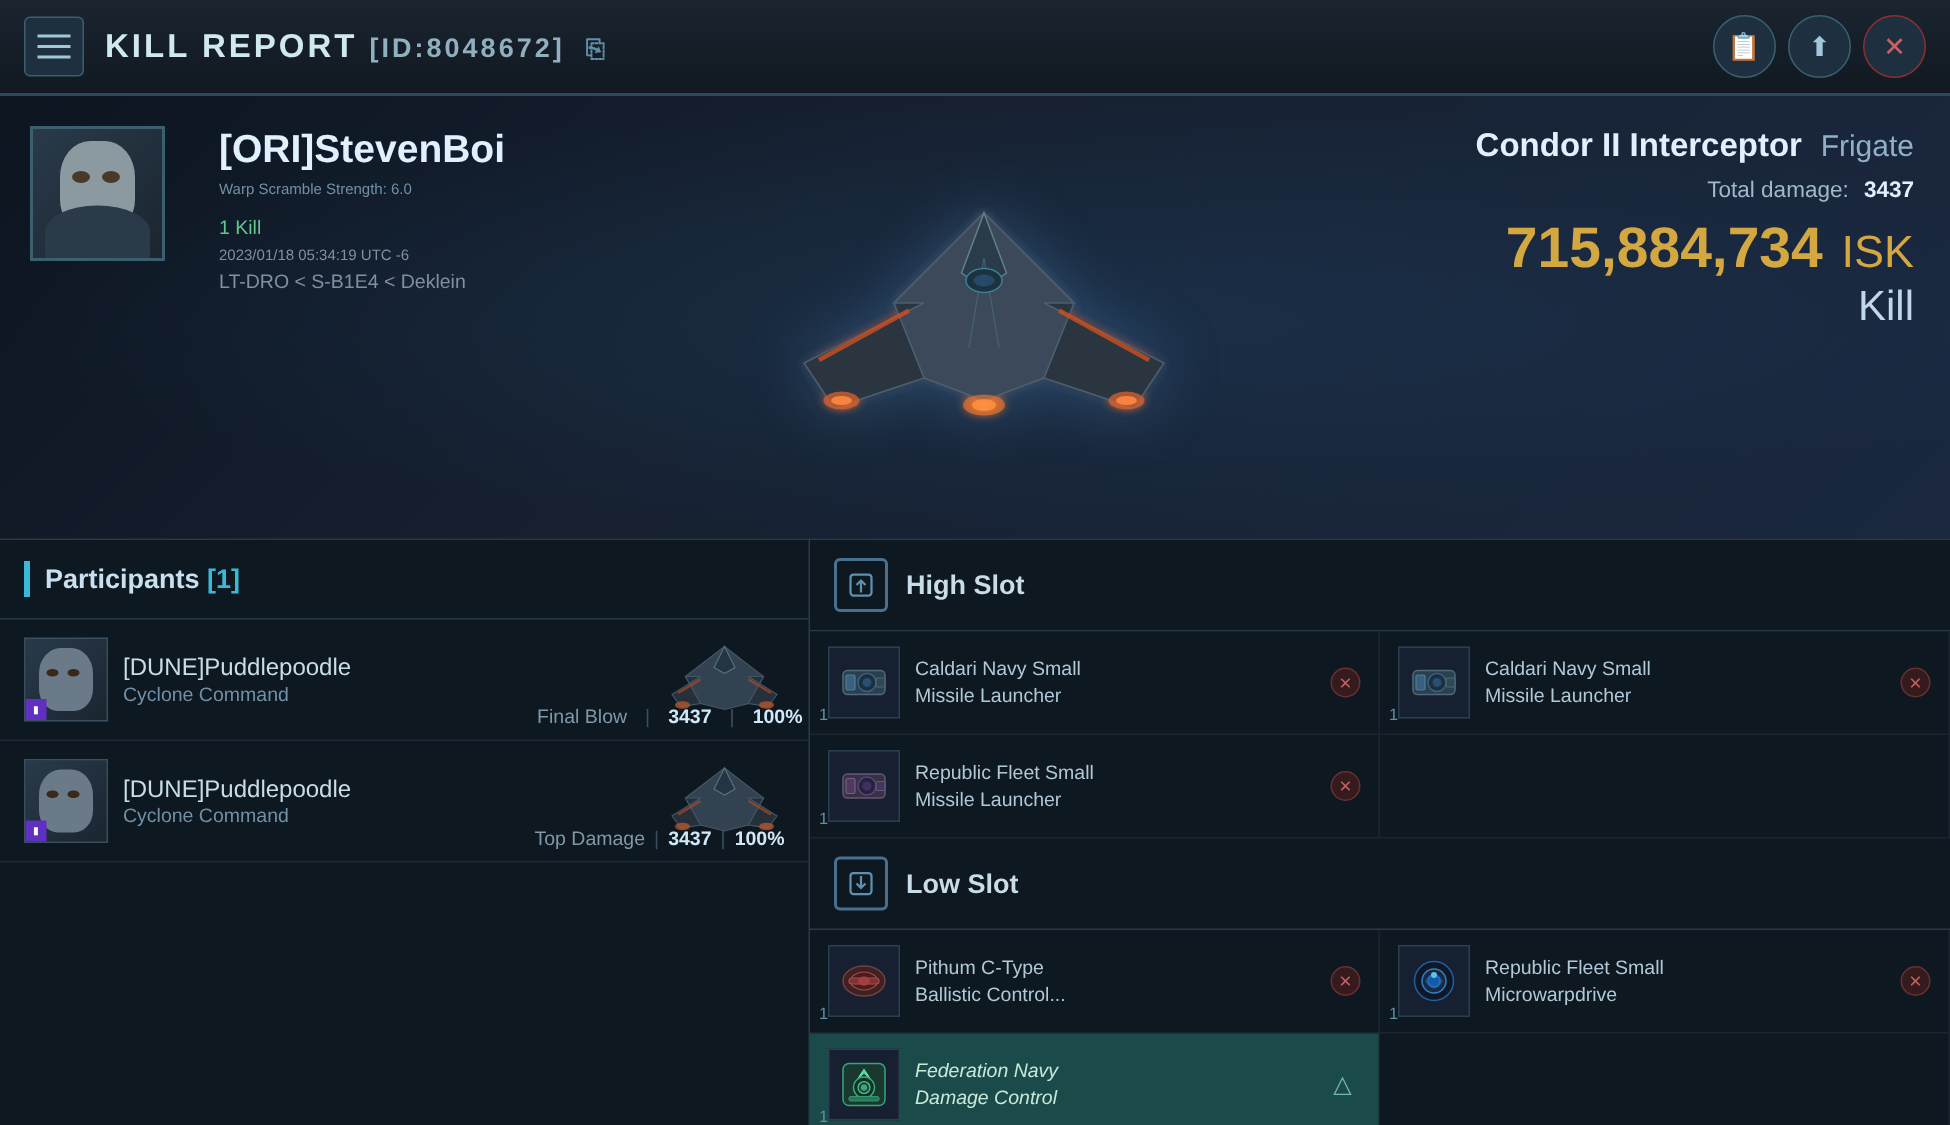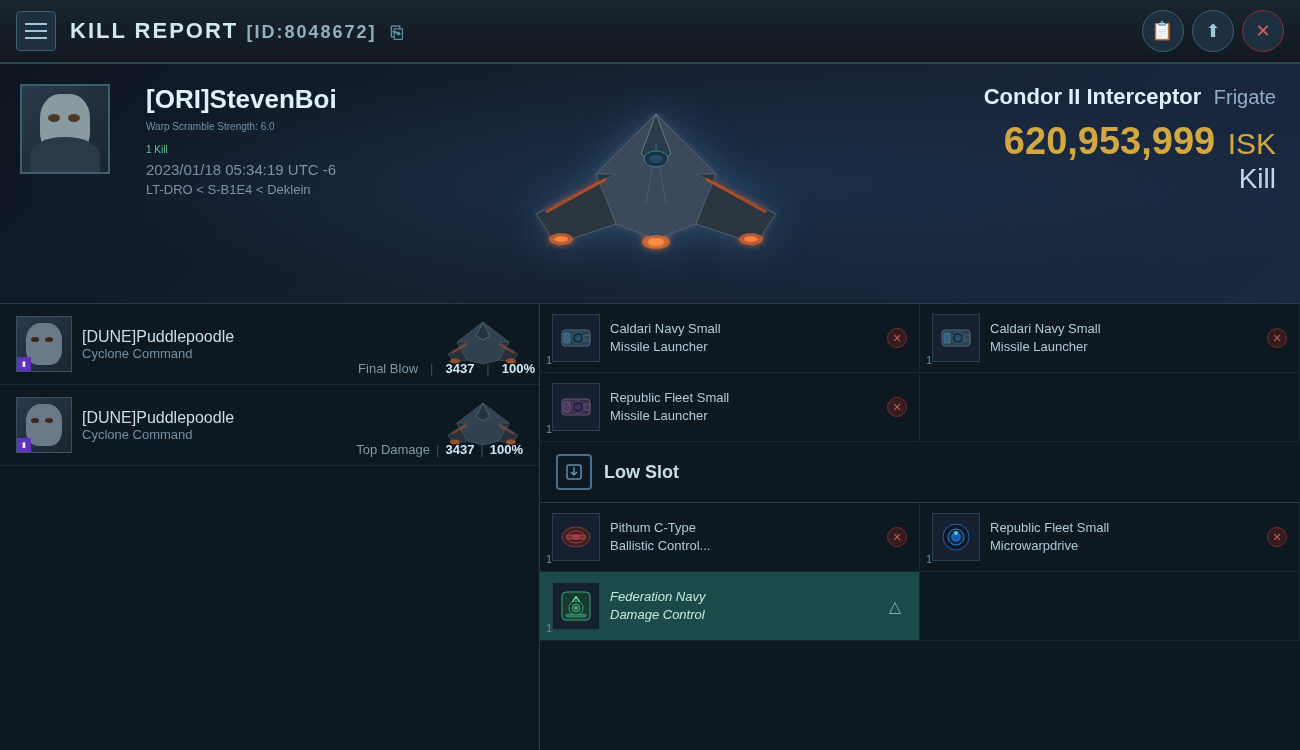--- a/index.html
+++ b/index.html
@@ -51,21 +51,21 @@
       display: flex; align-items: center; justify-content: center;
       cursor: pointer;
       font-size: 18px;
       color: #a0c8d8;
     }
     .header-icon-btn.close { border-color: #8a3030; color: #d06060; }
 
     
     .hero {
       display: flex;
-      height: 240px;
+      height: 296px;
       background: linear-gradient(135deg, #0c1520 0%, #162030 40%, #1a2840 100%);
       border-bottom: 1px solid #2a3a48;
       position: relative;
       overflow: hidden;
     }
     .hero-bg {
       position: absolute; inset: 0;
       background: radial-gradient(ellipse at 55% 50%, rgba(30,60,90,0.5) 0%, transparent 70%);
     }
     .hero-left {
@@ -116,24 +116,24 @@
     .hero-name {
       font-size: 26px; font-weight: 700;
       color: #e0f0ff;
       margin-bottom: 6px;
     }
     .hero-sub {
       font-size: 10px; color: #7090a8;
       margin-bottom: 12px;
     }
     .hero-kills {
-      font-size: 10px; color: #60c890;
+      font-size: 13px; color: #60c890;
       margin-bottom: 6px;
     }
-    .hero-date { font-size: 15px; color: #8090a0; margin-bottom: 4px; }
+    .hero-date { font-size: 10px; color: #8090a0; margin-bottom: 4px; }
     .hero-location { font-size: 13px; color: #8090a0; }
 
     
     .hero-ship {
       flex: 1;
       display: flex; align-items: center; justify-content: center;
       z-index: 2;
     }
 
     
@@ -410,31 +410,42 @@
         <ellipse cx="140" cy="75" rx="7" ry="4" fill="#2a5070" opacity="0.8"></ellipse>
       </g>
     </svg>
   </div>
 
   <div class="hero-right">
     <div>
       <span class="ship-type">Condor II Interceptor</span>
       <span class="ship-class" style="margin-left:8px;">Frigate</span>
     </div>
+    <div class="damage-row">
+      <span>Total damage:</span>
+      <span class="damage-val" style="margin-left:6px;">3437</span>
+    </div>
     <div style="margin-top:10px;">
-      <span class="isk-amount">620,953,999</span>
+      <span class="isk-amount">715,884,734</span>
       <span class="isk-label" style="margin-left:8px;margin-top:20px;">ISK</span>
     </div>
     <div class="kill-label">Kill</div>
   </div>
 </div>
 
 <div class="main-content">
 
   <div class="left-panel">
+    <div class="participants-header">
+      <div class="participants-bar"></div>
+      <div class="participants-title">
+        <span>Participants</span>
+        <span class="participants-count">[1]</span>
+      </div>
+    </div>
 
     <div class="participant-item">
       <div class="participant-avatar">
         <div class="participant-face"></div>
         <div class="rank-badge">▮</div>
       </div>
       <div style="flex:1;padding:0 10px;">
         <div class="participant-name">
           <span>[DUNE]Puddlepoodle</span>
         </div>
@@ -500,20 +511,29 @@
         <span style="color:#3a5060;">|</span>
         <span style="color:#d0e8f8;font-weight:600;">100%</span>
       </div>
     </div>
 
   </div>
 
   <div class="right-panel">
 
     <div class="slot-section">
+      <div class="slot-header">
+        <div class="slot-icon">
+          <svg width="20" height="20" viewBox="0 0 20 20">
+            <rect x="3" y="3" width="14" height="14" rx="2" fill="none" stroke="#6090b0" stroke-width="1.5"></rect>
+            <path d="M7 10 L10 7 L13 10 M10 7 L10 15" stroke="#6090b0" stroke-width="1.5" fill="none"></path>
+          </svg>
+        </div>
+        <span class="slot-title">High Slot</span>
+      </div>
       <div class="items-grid">
 
         <div class="item-row">
           <span class="item-qty">1</span>
           <div class="item-icon">
             <svg width="36" height="36" viewBox="0 0 36 36">
               <rect x="4" y="10" width="28" height="16" rx="3" fill="#2a4050" stroke="#506878" stroke-width="1"></rect>
               <rect x="6" y="13" width="6" height="10" rx="1" fill="#3a6080" stroke="#4a8098" stroke-width="0.8"></rect>
               <circle cx="20" cy="18" r="6" fill="#1a3040" stroke="#3a6080" stroke-width="1"></circle>
               <circle cx="20" cy="18" r="3" fill="#2a5070"></circle>

